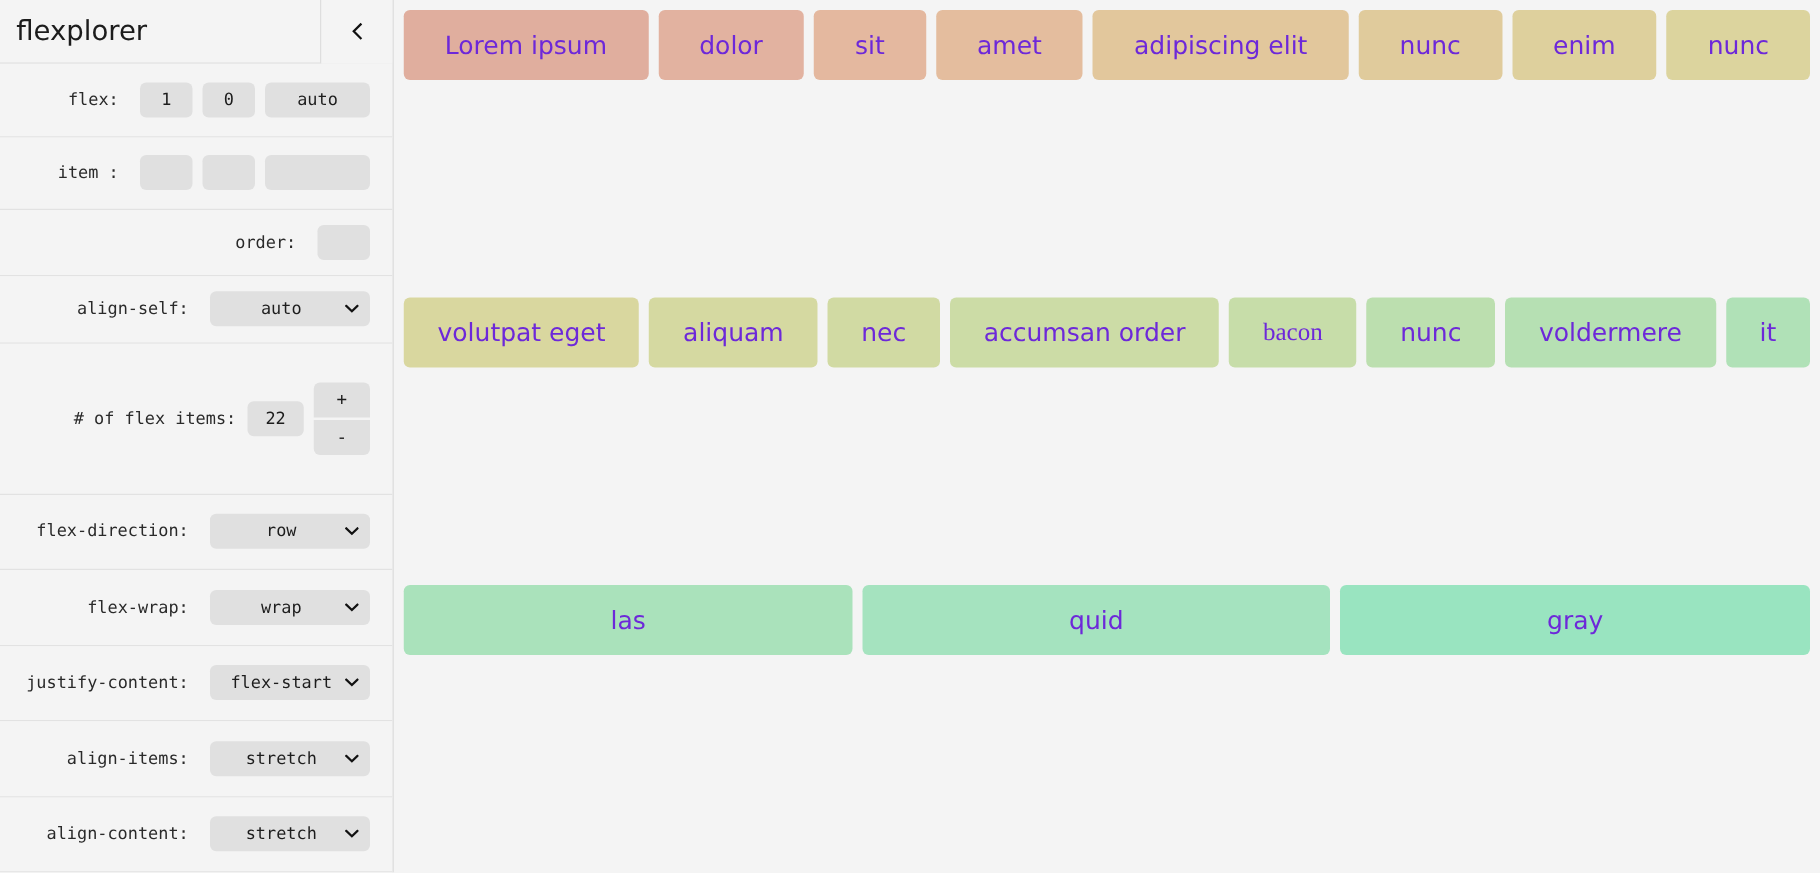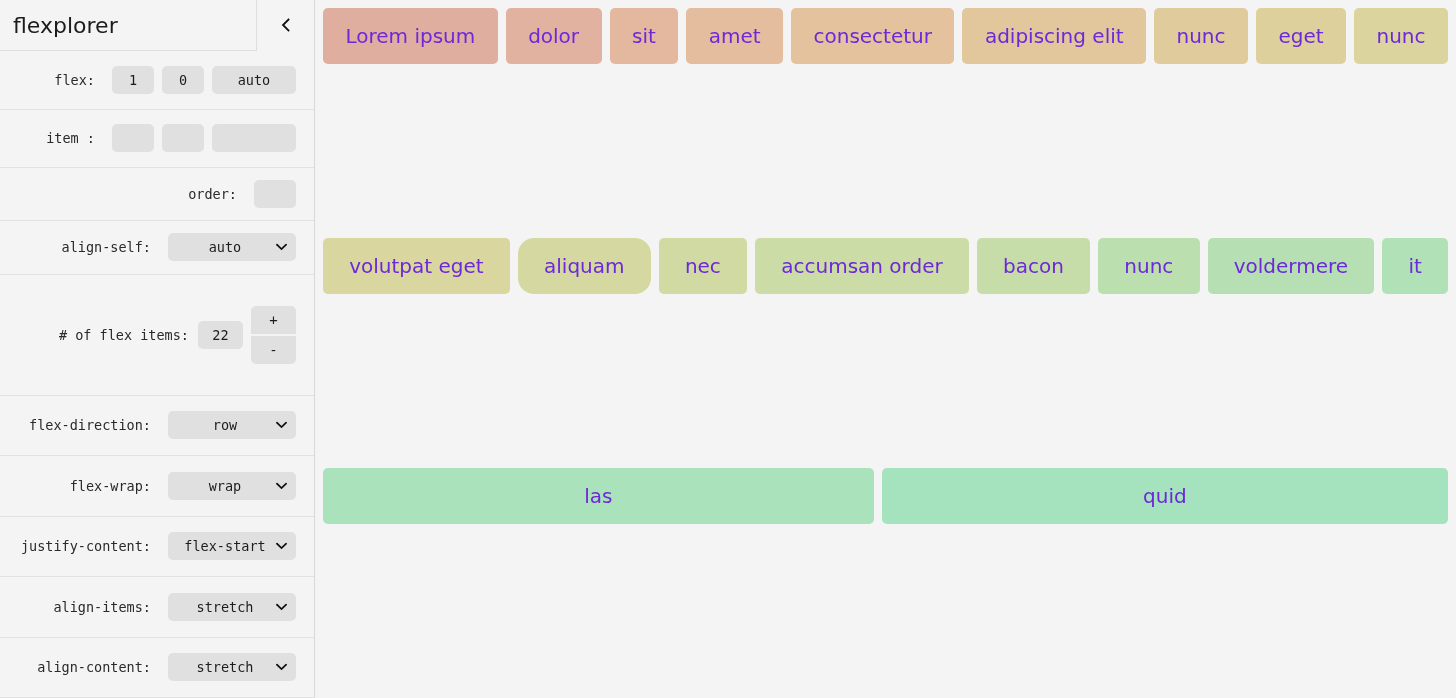--- a/index.html
+++ b/index.html
@@ -314,61 +314,61 @@
         </div>
         <div class="flex-item" style="background: rgb(226, 178, 160);">
           <span>dolor</span>
         </div>
         <div class="flex-item" style="background: rgb(228, 184, 159);">
           <span>sit</span>
         </div>
         <div class="flex-item" style="background: rgb(228, 189, 158);">
           <span>amet</span>
         </div>
-        <div class="flex-item" style="background: rgb(227, 194, 157);">
-          <span>consectetur</span>
-        </div>
         <div class="flex-item" style="background: rgb(226, 199, 156);">
           <span>adipiscing elit</span>
         </div>
         <div class="flex-item" style="background: rgb(224, 203, 156);">
           <span>nunc</span>
         </div>
         <div class="flex-item" style="background: rgb(222, 208, 157);">
-          <span>eget</span>
+          <span>enim</span>
         </div>
         <div class="flex-item" style="background: rgb(220, 212, 158);">
           <span>nunc</span>
         </div>
         <div class="flex-item" style="background: rgb(217, 215, 159);">
           <span>volutpat eget</span>
         </div>
-        <div class="flex-item" style="background: rgb(213, 217, 161); border-radius: 16px;">
+        <div class="flex-item" style="background: rgb(213, 217, 161);">
           <span>aliquam</span>
         </div>
         <div class="flex-item" style="background: rgb(209, 218, 163);">
           <span>nec</span>
         </div>
         <div class="flex-item" style="background: rgb(204, 220, 166);">
           <span>accumsan order</span>
         </div>
-        <div class="flex-item" style="background: rgb(199, 221, 169);">
+        <div class="flex-item" style="background: rgb(199, 221, 169); font-family: Liberation Serif, serif;">
           <span>bacon</span>
         </div>
         <div class="flex-item" style="background: rgb(188, 223, 175);">
           <span>nunc</span>
         </div>
         <div class="flex-item" style="background: rgb(182, 224, 179);">
           <span>voldermere</span>
         </div>
         <div class="flex-item" style="background: rgb(176, 225, 183);">
           <span>it</span>
         </div>
         <div class="flex-item" style="background: rgb(170, 226, 187);">
           <span>las</span>
         </div>
         <div class="flex-item" style="background: rgb(165, 227, 191);">
           <span>quid</span>
         </div>
+        <div class="flex-item" style="background: rgb(153, 228, 192);">
+          <span>gray</span>
+        </div>
       </div>
   </div>
 
 </div>
 
 </body></html>

